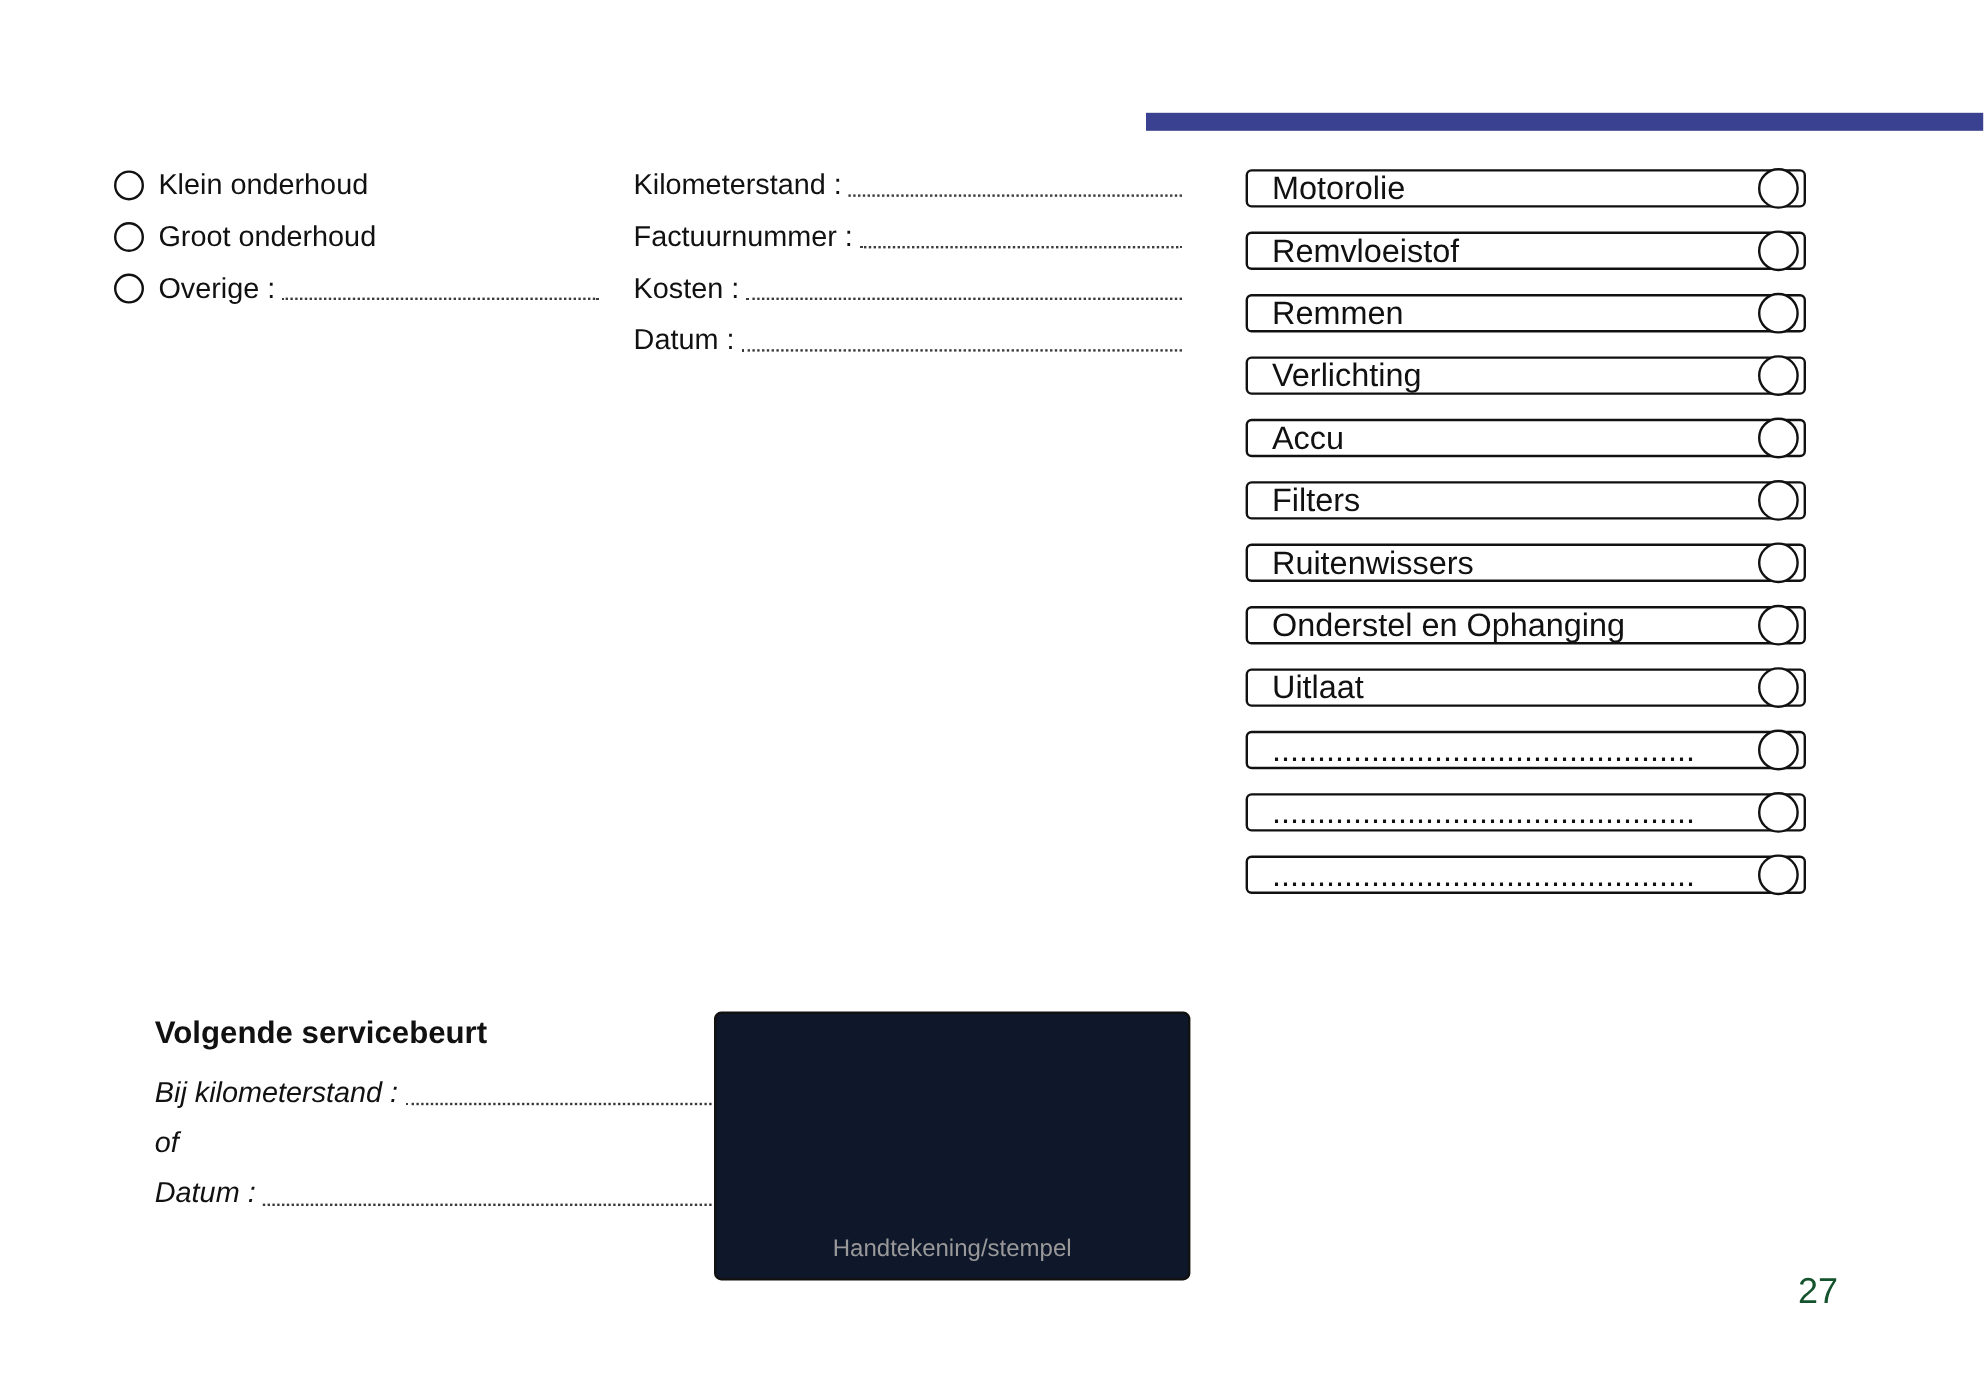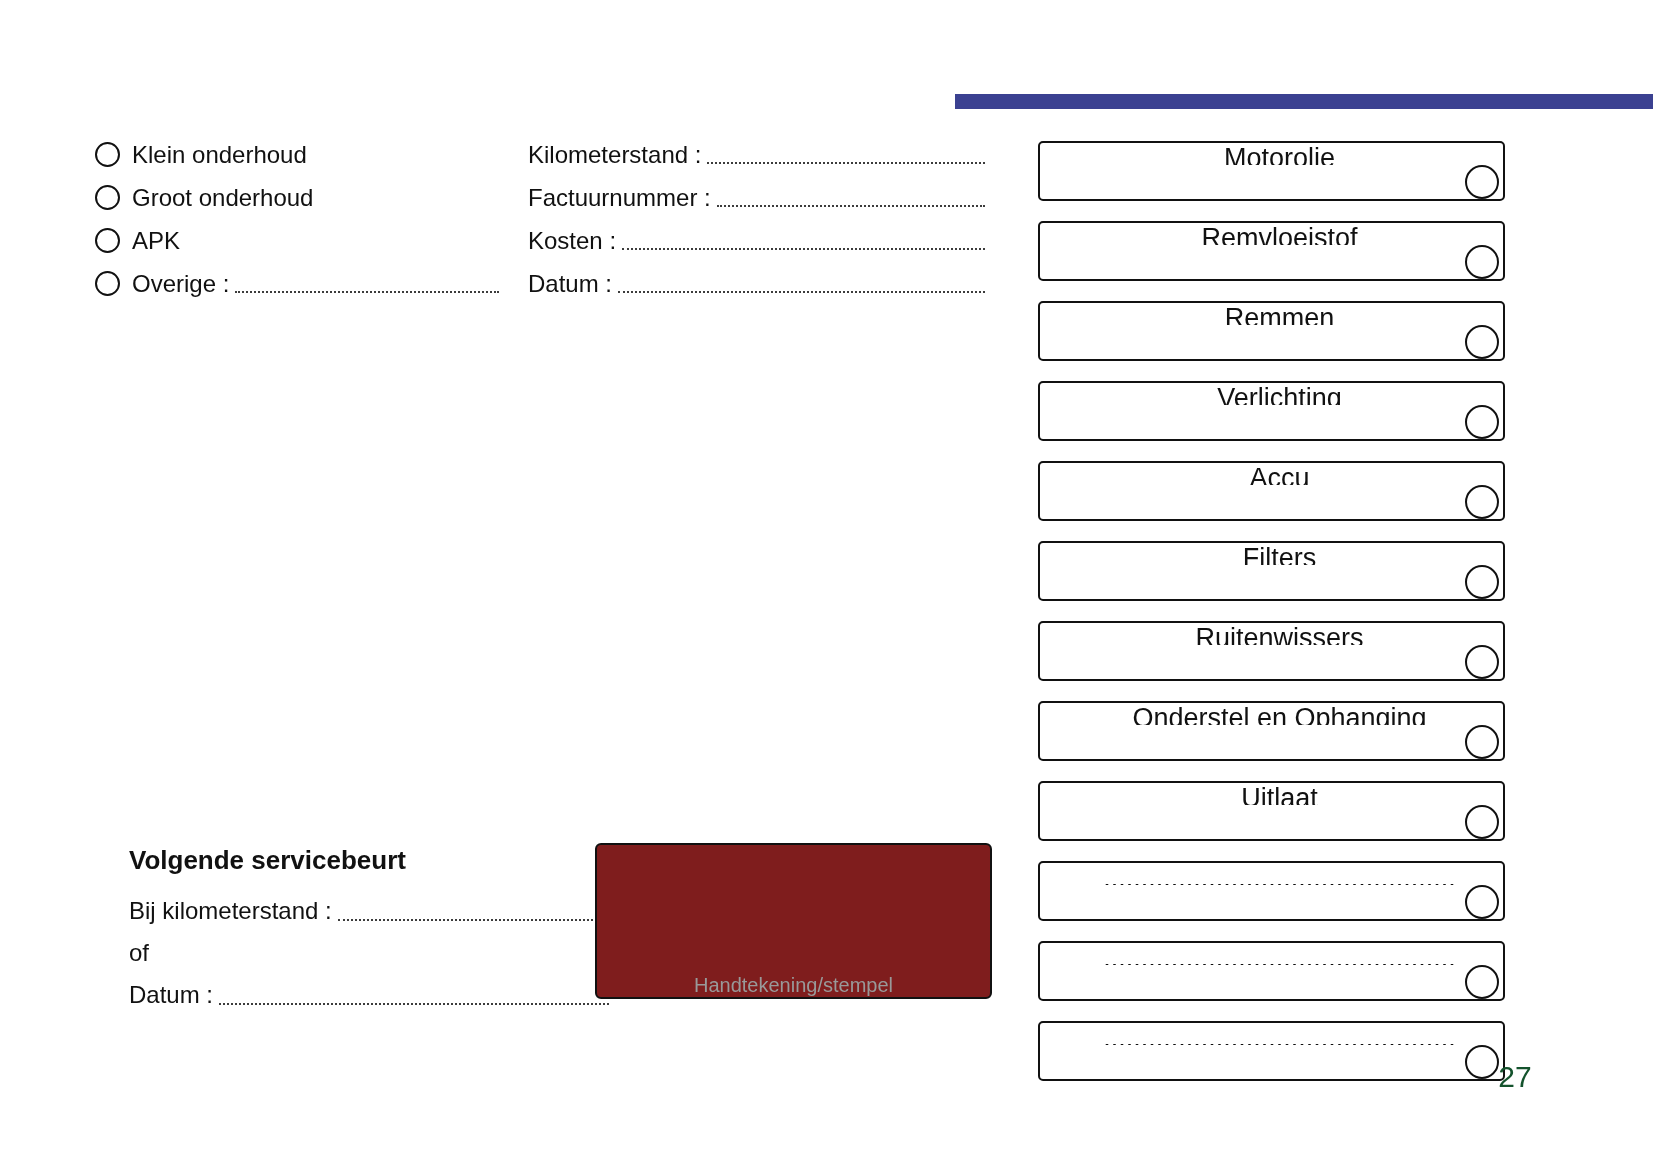--- a/index.html
+++ b/index.html
@@ -30,56 +30,52 @@
   
   .remarks{position:absolute;left:92px;top:322px;width:900px;height:494px;
     border:2px solid #111;border-radius:4px;box-sizing:border-box;
     padding:16px 30px 0 28px;}
   .remarks-title{font-size:27px;line-height:30px;margin-bottom:8px;}
   .remark-line{height:41px;border-bottom:2px dotted #3c3c3c;}
 
   
   .next{position:absolute;left:92px;top:845px;width:480px;margin-left:37px;}
   .next-title{font-size:26px;font-weight:bold;margin-bottom:14px;}
-  .next-row{display:flex;align-items:center;height:42px;}
+  .next-row{display:flex;align-items:center;height:42px;font-style:italic;}
 
   
-  .sig{position:absolute;left:595px;top:843px;width:397px;height:156px;
+  .sig{position:absolute;left:595px;top:843px;width:397px;height:224px;
     border:2px solid #111;border-radius:6px;box-sizing:border-box;
-    display:flex;align-items:flex-end;justify-content:center;background:#7f1d1d;}
+    display:flex;align-items:flex-end;justify-content:center;padding-bottom:12px;background:#0f172a;}
   .sig-label{color:#999;font-size:20px;}
 
   
   .checklist{position:absolute;left:1038px;top:141px;width:467px;}
-  .check-row{height:60px;border:2px solid #111;border-radius:5px;box-sizing:border-box;
-    display:flex;align-items:center;padding:0 4px 0 20px;margin-bottom:20px;background:#fff;flex-direction:column;}
+  .check-row{height:32px;border:2px solid #111;border-radius:5px;box-sizing:border-box;
+    display:flex;align-items:center;padding:0 4px 0 20px;margin-bottom:20px;background:#fff;}
   .check-label{font-size:27px;white-space:nowrap;overflow:hidden;}
   .check-circle{width:30px;height:30px;border:2.5px solid #111;border-radius:50%;margin-left:auto;flex:none;background:#fff;}
 
   .pagenum{position:absolute;left:1470px;top:1060px;width:90px;text-align:center;font-size:30px;color:#14532d;}
 </style>
 </head>
 <body>
 
 <div class="page">
 
   <div class="topbar" style="background-color: rgb(59, 65, 145);"></div>
 
   <div class="options">
     <div class="option-row">
       <span class="radio"></span>
       <span class="txt24">Klein onderhoud</span>
     </div>
     <div class="option-row">
       <span class="radio"></span>
       <span class="txt24">Groot onderhoud</span>
-    </div>
-    <div class="option-row">
-      <span class="radio"></span>
-      <span class="txt24">APK</span>
     </div>
     <div class="option-row">
       <span class="radio"></span>
       <span class="txt24">Overige :</span>
       <span class="dots"></span>
     </div>
   </div>
 
   <div class="fields">
     <div class="field-row">

